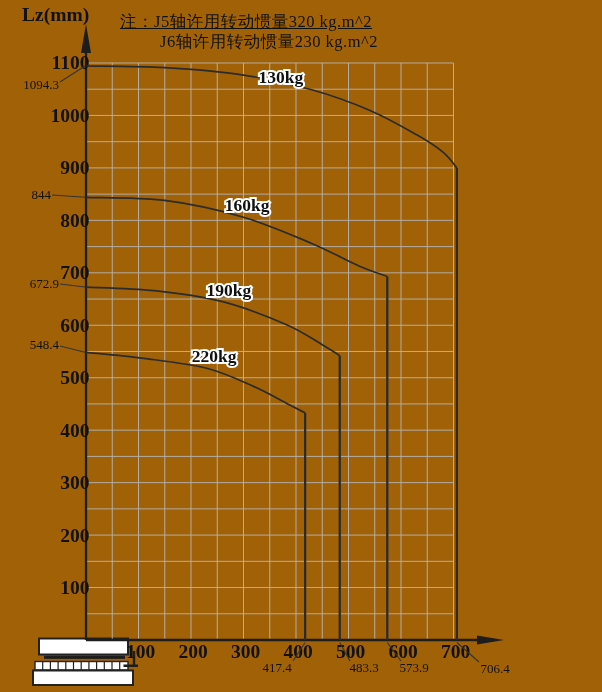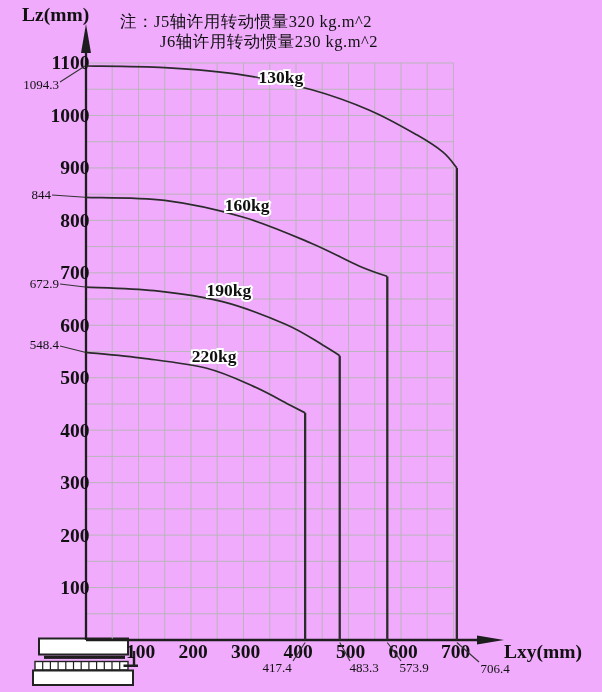--- a/index.html
+++ b/index.html
@@ -1,16 +1,16 @@
 <!DOCTYPE html>
 <html><head>
 <meta charset="utf-8">
 <style>
   html,body{margin:0;padding:0;background:#fff;}
-  .stage{position:relative;width:602px;height:692px;background:#f0abfc;overflow:hidden;
+  .stage{position:relative;width:602px;height:692px;background:#a16207;overflow:hidden;
          font-family:"Liberation Serif",serif;color:#111;}
   .abs{position:absolute;}
   .note{font-size:16.5px;letter-spacing:.5px;white-space:nowrap;}
   .axis-title{font-size:19.5px;font-weight:600;white-space:nowrap;}
   svg text{font-family:"Liberation Serif",serif;fill:#111;}
   .tick{font-size:19.5px;font-weight:bold;}
   .curve-label{font-size:17.5px;font-weight:bold;paint-order:stroke;stroke:#fff;stroke-width:4px;}
   .annot{font-size:13px;}
   .grid{stroke:#b4b4b4;stroke-width:0.9;}
   .axis{stroke:#1d1d1d;stroke-width:2.3;fill:none;}
@@ -20,24 +20,23 @@
   .shape{fill:#fff;stroke:#222;stroke-width:2;}
   .shape-thin{fill:#fff;stroke:#222;stroke-width:1.4;}
 </style>
 </head>
 <body>
 
 <div class="stage">
 
   <div class="abs axis-title" style="left:22px;top:4px;">Lz(mm)</div>
 
-  <div class="abs note" style="left:120px;top:11px;">注：J5轴许用转动惯量320 kg.m^2</div>
+  <div class="abs note" style="left:120px;top:11px;text-decoration:underline;">注：J5轴许用转动惯量320 kg.m^2</div>
   <div class="abs note" style="left:160px;top:31px;">J6轴许用转动惯量230 kg.m^2</div>
 
-  <div class="abs axis-title" style="left:504px;top:641px;">Lxy(mm)</div>
 
   <svg id="chart" width="602" height="692" viewBox="0 0 602 692">
 
     <g>
       <rect class="shape" x="39" y="638.5" width="89" height="16"></rect>
       <rect x="44" y="655.7" width="81" height="3.2" fill="#1d1d1d"></rect>
       <rect class="shape-thin" x="35" y="661.5" width="93" height="8.5"></rect>
       <path stroke="#222" stroke-width="1.2" d="M42.7,661.5V670 M50.4,661.5V670 M58.1,661.5V670 M65.8,661.5V670 M73.5,661.5V670 M81.2,661.5V670 M88.9,661.5V670 M96.6,661.5V670 M104.3,661.5V670 M112,661.5V670 M119.7,661.5V670"></path>
       <rect class="shape" x="33" y="670.5" width="100" height="14.5"></rect>
       <path stroke="#1d1d1d" stroke-width="2.4" fill="none" d="M134,651 L134,666 M123.5,665.8 L138,665.8"></path>

